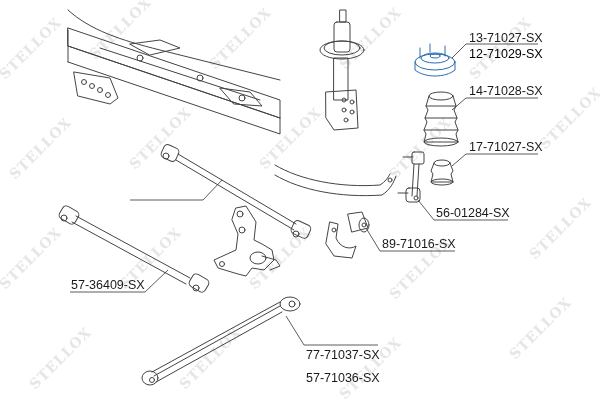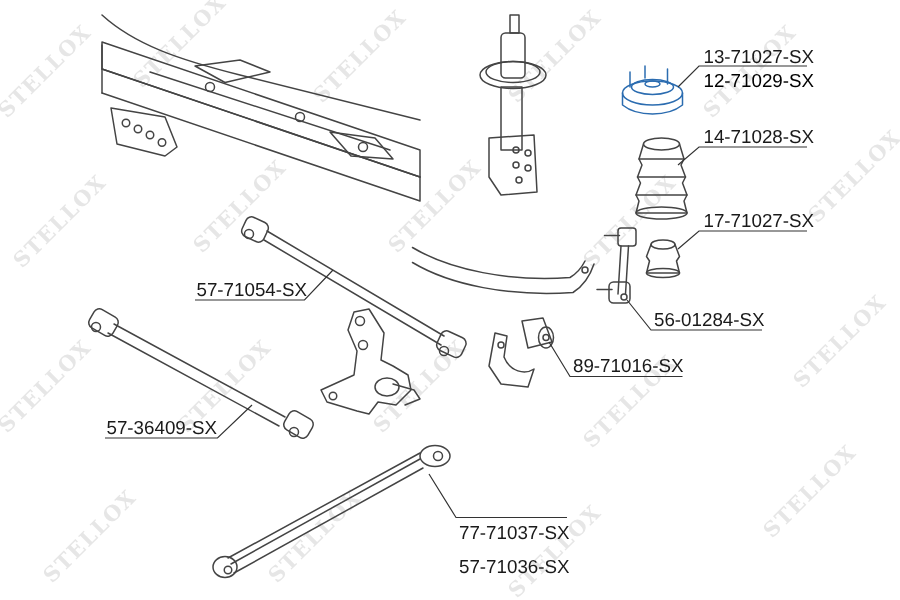--- a/index.html
+++ b/index.html
@@ -170,17 +170,16 @@
       <polyline points="378,345 304,345 286,316"></polyline>
     </g>
   </svg>
 
   <div class="label" style="left:469px;top:31px;">13-71027-SX</div>
   <div class="label hl" style="left:469px;top:47px;">12-71029-SX</div>
   <div class="label" style="left:469px;top:84px;">14-71028-SX</div>
   <div class="label" style="left:469px;top:140px;">17-71027-SX</div>
   <div class="label" style="left:436px;top:206px;">56-01284-SX</div>
   <div class="label" style="left:382px;top:237px;text-align:center;">89-71016-SX</div>
-  <div class="label" style="left:131px;top:186px;">57-71054-SX</div>
   <div class="label" style="left:71px;top:278px;">57-36409-SX</div>
   <div class="label" style="left:306px;top:331px;margin-top:40px;">57-71036-SX</div>
   <div class="label" style="left:306px;top:348px;">77-71037-SX</div>
 </div>
 
 </body></html>

